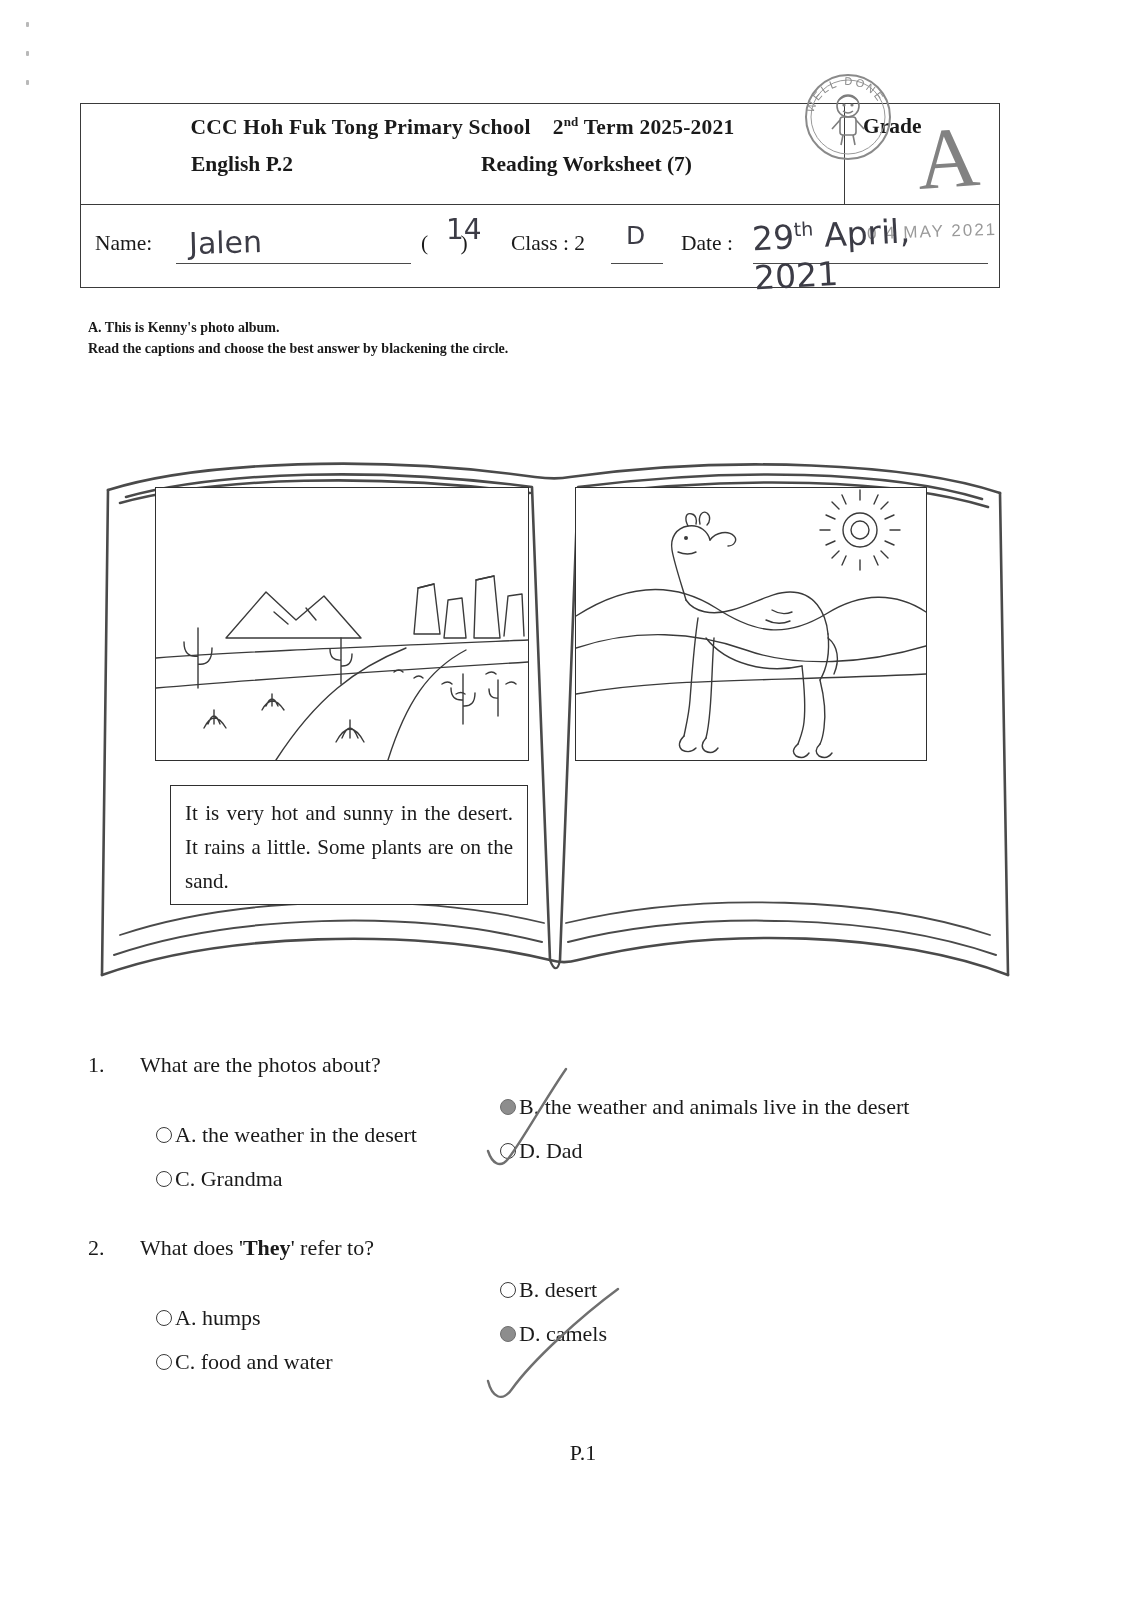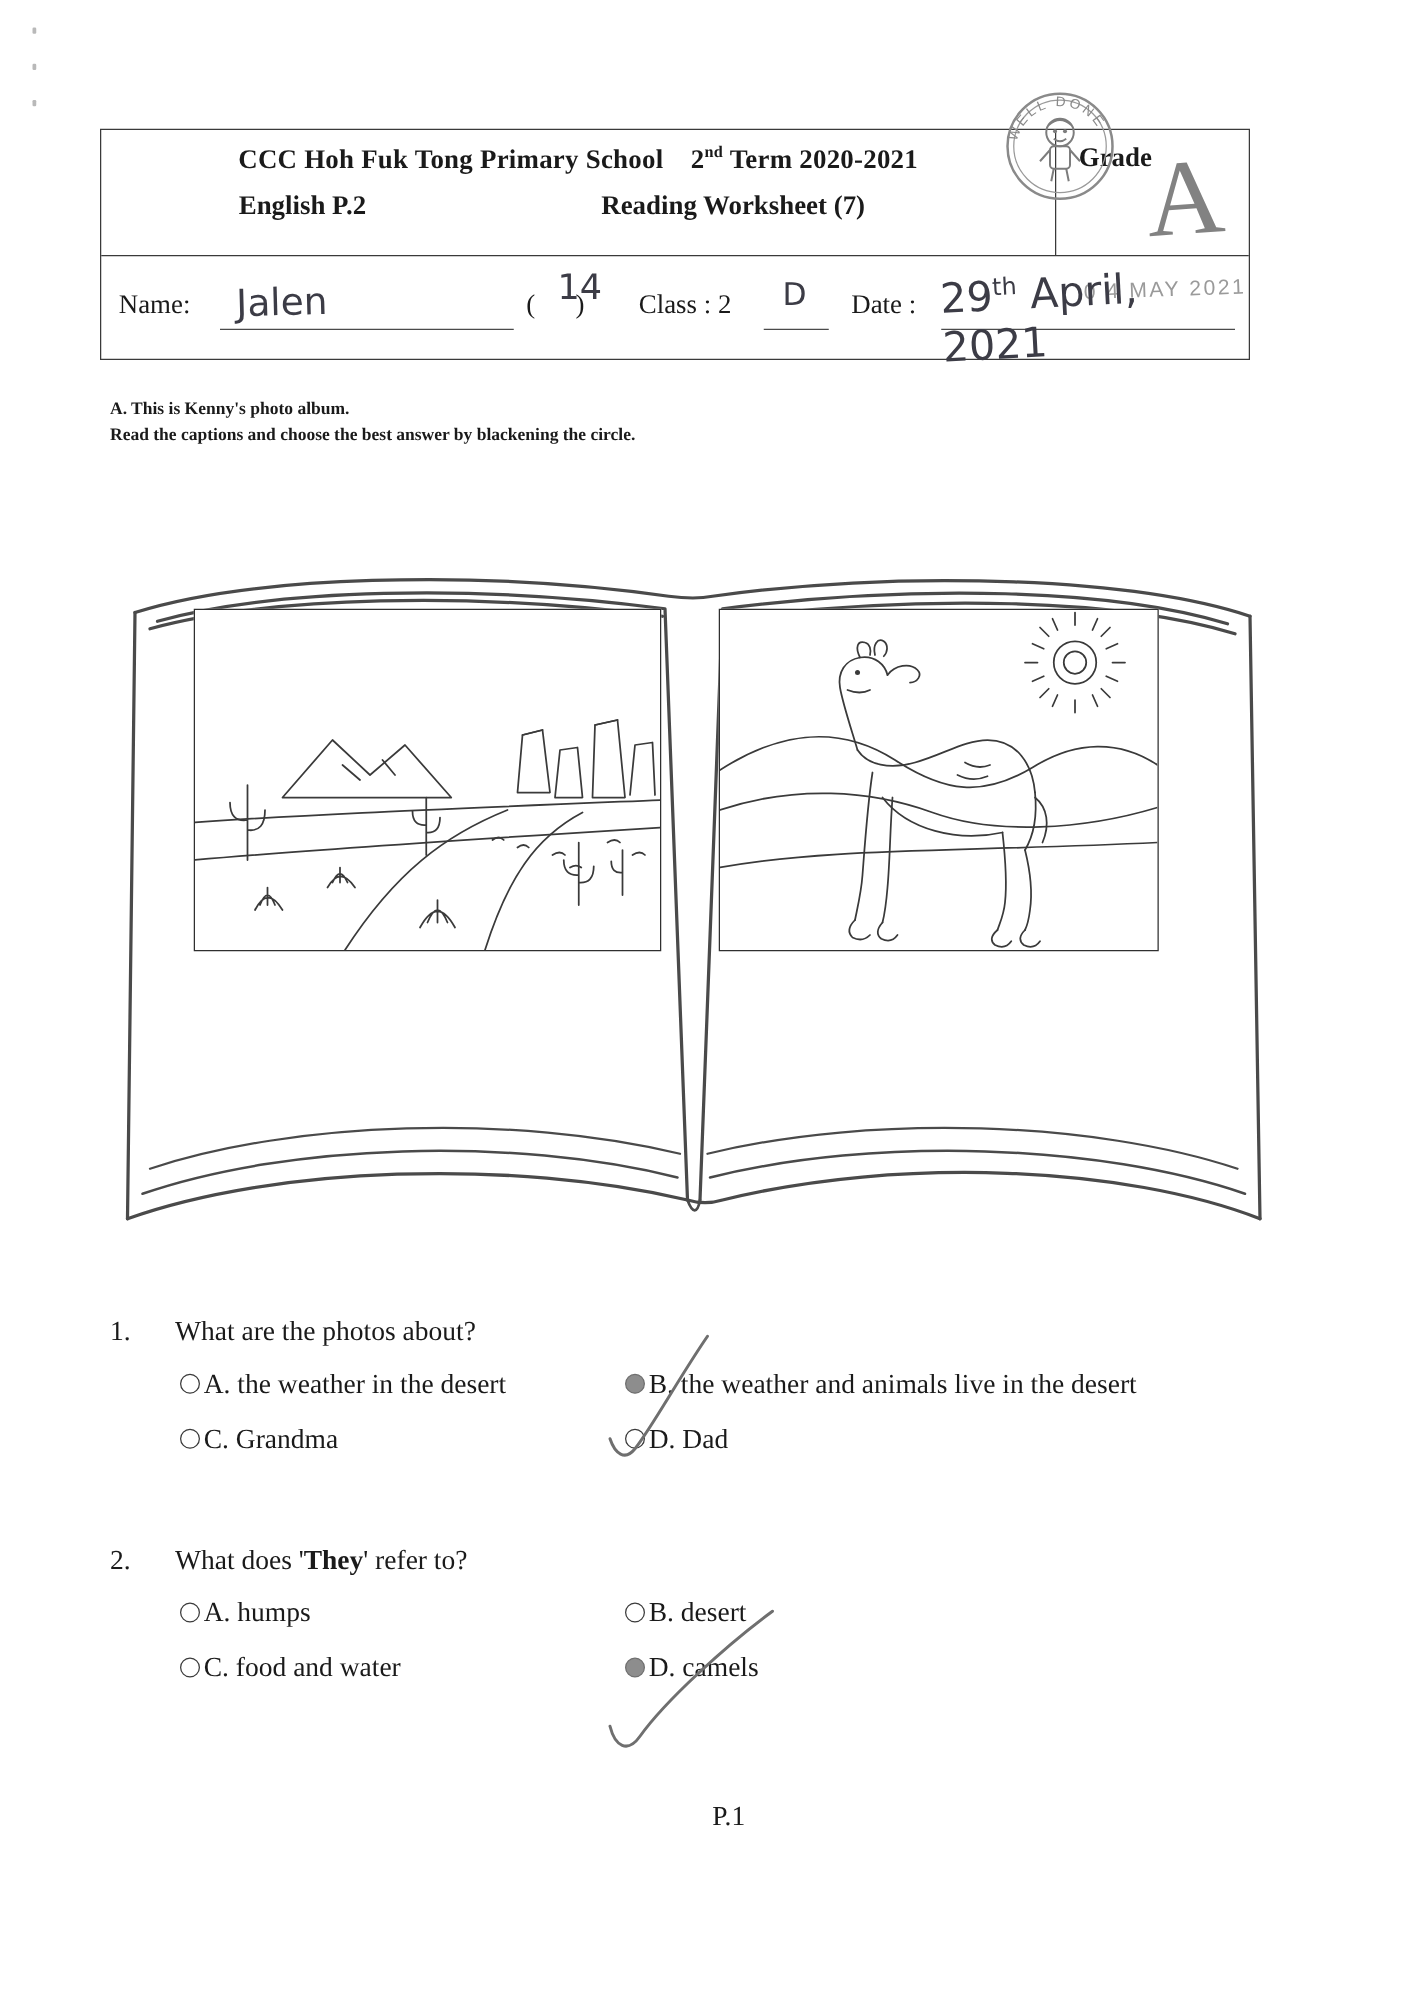--- a/index.html
+++ b/index.html
@@ -229,21 +229,21 @@
   .row1 { top: 42px; }
   .row2 { top: 86px; }
   .opt {
     position: absolute;
     display: flex;
     align-items: center;
     gap: 3px;
     font-size: 22px;
     white-space: nowrap;
   }
-  .optA { left: 4px; }
+  .optA { left: 16px; margin-top: 28px; }
   .optB { left: 360px; }
   .bubble {
     display: inline-block;
     width: 16px;
     height: 16px;
     border: 1.6px solid #3a3a3a;
     border-radius: 50%;
     box-sizing: border-box;
     flex: none;
   }
@@ -280,21 +280,21 @@
 <div class="scan-dots">
   <i></i>
     <i></i>
     <i></i>
 </div>
 
 <div class="header-box">
   <div class="header-top">
 
     <div class="school-line">
-      <span>CCC Hoh Fuk Tong Primary School</span><span class="term"><span>2</span><span class="sup">nd</span><span> Term 2020-2021</span></span>
+      <span>CCC Hoh Fuk Tong Primary School</span><span class="term"><span>2</span><span class="sup">nd</span><span> Term 2025-2021</span></span>
     </div>
 
     <div class="second-line">
       <span class="subject">English P.2</span>
       <span class="wsheet">Reading Worksheet (7)</span>
     </div>
 
     <div class="grade-cell">
       <span class="grade-label">Grade</span>
       <span class="grade-mark">A</span>
@@ -441,20 +441,21 @@
         <path d="M244 192 C 248 208, 250 226, 248 240 C 247 248, 246 252, 244 256"></path>
         <path d="M244 256 q-7 7 -1 12 q8 4 13 -3"></path>
 
         <path d="M252 150 C 262 158, 264 172, 258 186"></path>
 
         <path d="M196 122 q10 6 20 2 M190 132 q12 6 24 1"></path>
       </g>
     </svg>
   </div>
 
+  <div class="caption caption-left">It is very hot and sunny in the desert. It rains a little. Some plants are on the sand.</div>
 
 </div>
 
 <div class="question q1">
   <span class="q-num">1.</span>
   <span class="q-text">What are the photos about?</span>
 
   <div class="opt-row row1">
     <div class="opt optA">
       <span class="bubble"></span>

